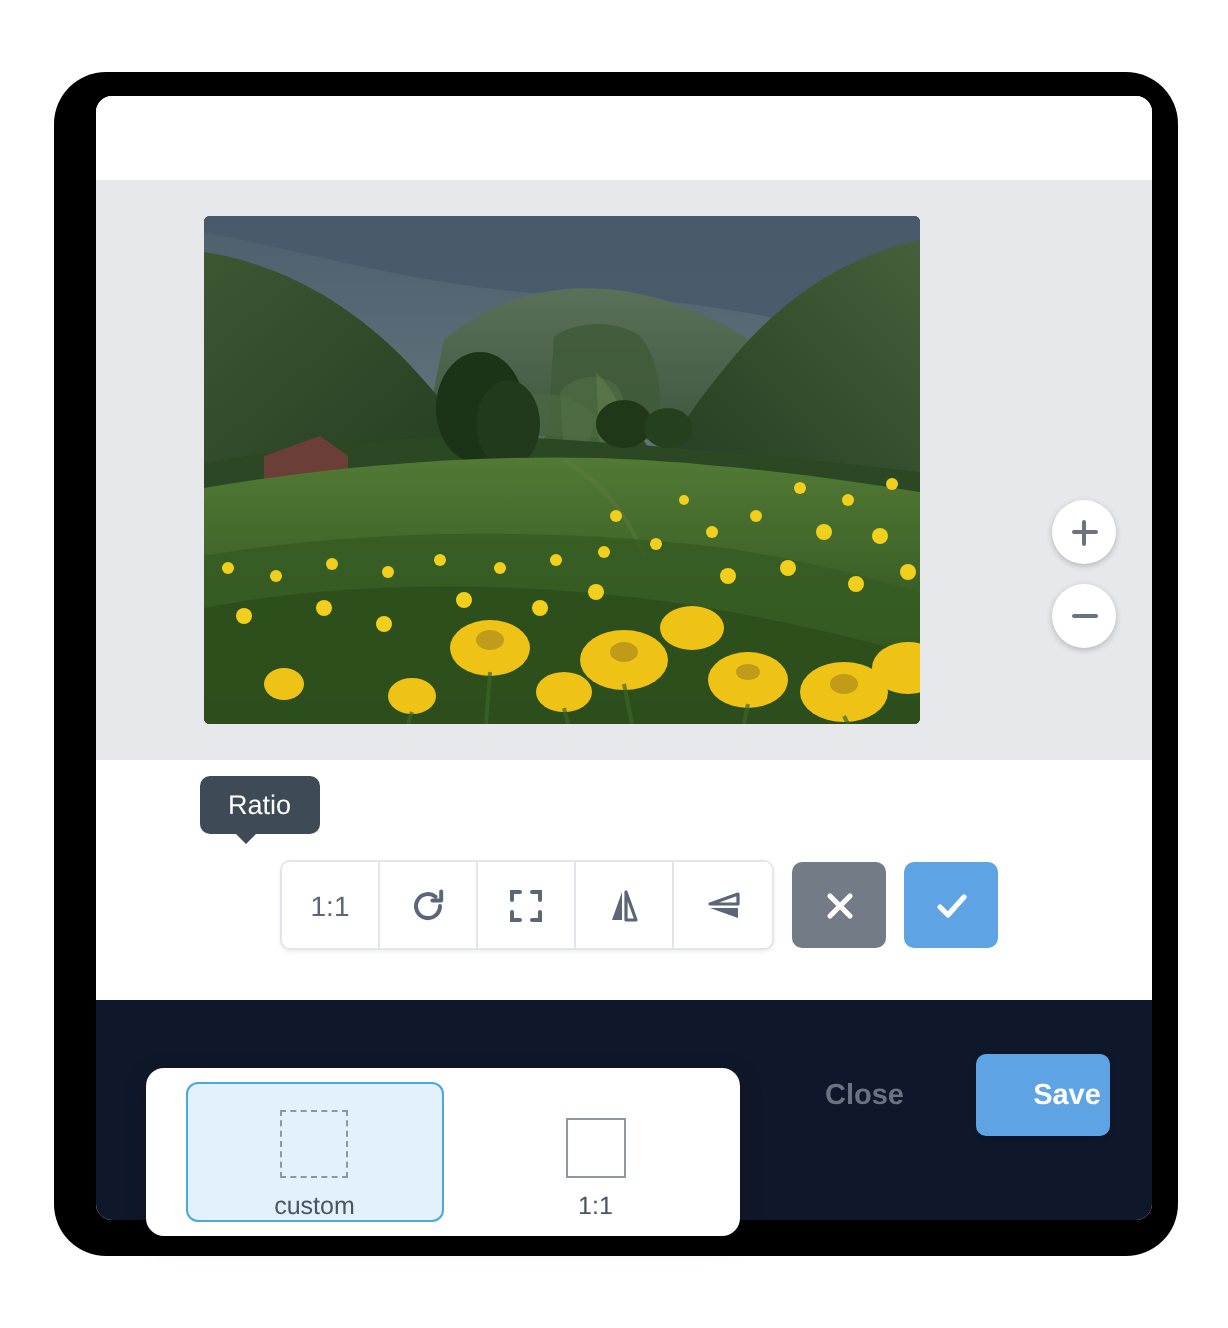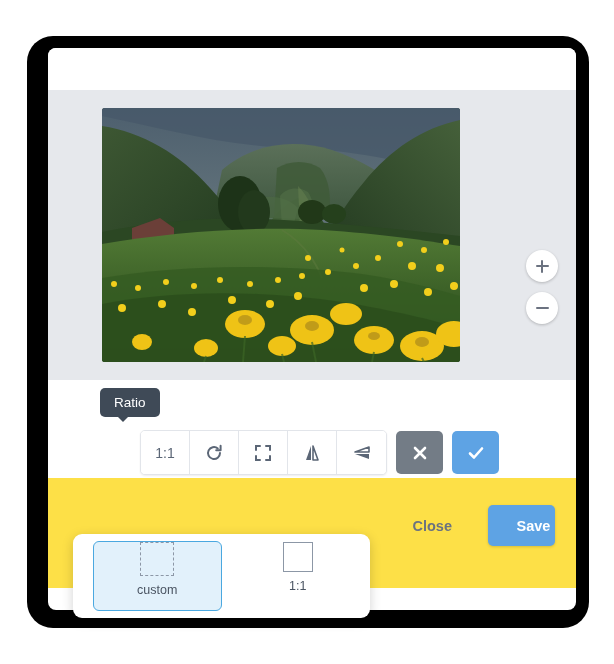--- a/index.html
+++ b/index.html
@@ -69,21 +69,21 @@
     position: absolute;
     background: #6b7280;
     border-radius: 1px;
   }
   .zoom-btn .bar.h { width: 13px; height: 2px; }
   .zoom-btn .bar.v { width: 2px; height: 13px; }
 
   
   #toolbar-band {
     position: relative;
-    height: 98px;
+    height: 120px;
     background: #ffffff;
   }
 
   #ratio-tooltip {
     position: absolute;
     left: 52px; top: 8px;
     background: #3f4a57;
     color: #ffffff;
     font-size: 13.5px;
     padding: 7px 14px 7px 14px;
@@ -137,21 +137,21 @@
     margin-left: 9px;
     padding: 0;
   }
   #cancel-crop-button  { background: #737c86; }
   #confirm-crop-button { background: #5ea3e4; }
 
   
   #modal-footer {
     position: relative;
     height: 110px;
-    background: #fde047;
+    background: #0f172a;
   }
   #close-button {
     position: absolute;
     right: 124px; top: 40px;
     background: none; border: none;
     color: #6b7280;
     font-size: 14.5px;
     font-weight: bold;
     cursor: pointer;
     font-family: "Liberation Sans", sans-serif;
@@ -183,21 +183,21 @@
     align-items: center;
     padding: 0 8px;
     z-index: 12;
   }
   .ratio-option {
     flex: 1;
     height: 70px;
     display: flex;
     flex-direction: column;
     align-items: center;
-    justify-content: flex-start;
+    justify-content: flex-end;
     border: 1px solid transparent;
     border-radius: 6px;
     background: transparent;
     cursor: pointer;
     padding: 0;
     font-family: "Liberation Sans", sans-serif;
     margin-left: 12px;
   }
   .ratio-option.selected {
     background: #e2f1fb;

